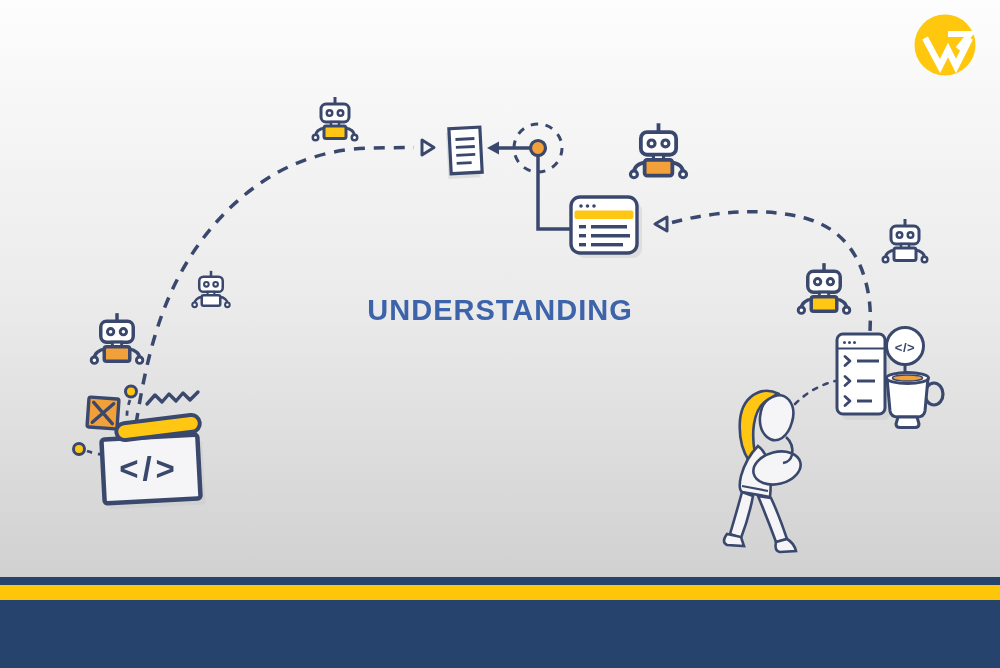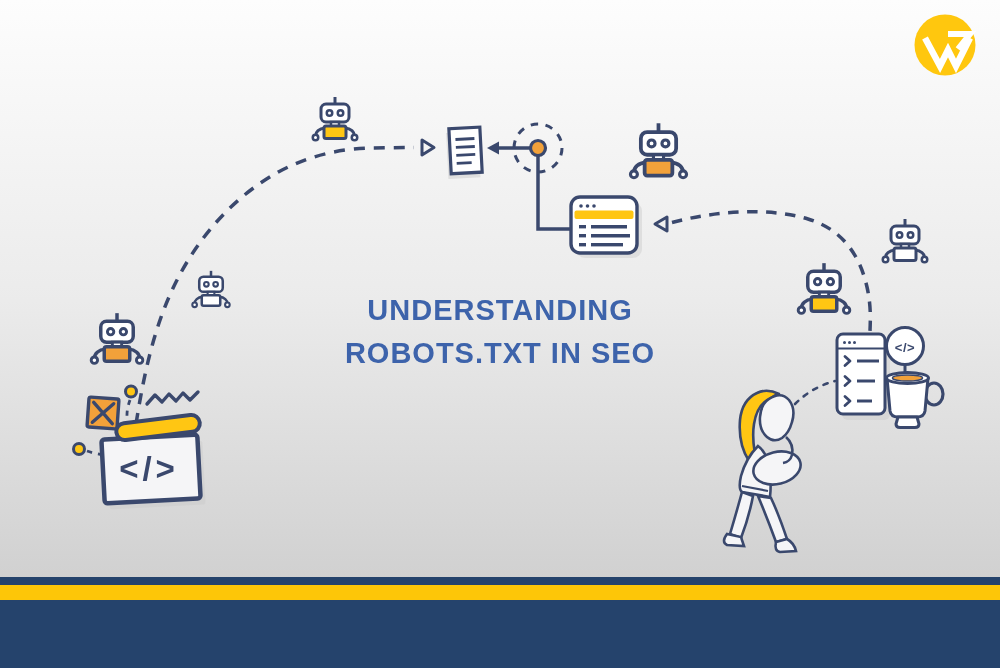--- a/index.html
+++ b/index.html
@@ -149,21 +149,20 @@
       <path d="M786,437 Q794,444 792,455 Q790,462 783,463" class="o" stroke-width="2.6"></path>
       <path d="M742,492 Q736,514 730,534 L741,538 Q749,517 753,496 Z" class="lf" stroke-width="2.6"></path>
       <path d="M758,496 Q768,520 776,542 L787,539 Q779,515 771,498 Z" class="lf" stroke-width="2.6"></path>
       <path d="M727,534 Q721,542 727,545 L744,546 L741,537 Z" class="lf" stroke-width="2.6"></path>
       <path d="M776,542 Q774,551 780,552 L796,551 Q794,543 787,539 Z" class="lf" stroke-width="2.6"></path>
     </g>
   </svg>
 
   <div class="title">
     <div>UNDERSTANDING</div>
-    <div>ROBOTS.TXT IN SEO</div>
   </div>
 
   <div class="stripe stripe-thin"></div>
   <div class="stripe stripe-yellow"></div>
   <div class="stripe stripe-navy"></div>
 
   <svg class="logo" width="66" height="64" viewBox="0 0 66 64">
     <circle cx="33" cy="32" r="30.5" fill="var(--logo-yellow,#ffc70e)"></circle>
     <polyline points="13,25 28,53 36,37 44,53 58,25" fill="none" stroke="#ffffff" stroke-width="6.5"></polyline>
     <polyline points="36,21 58,21 46,36" fill="none" stroke="#ffffff" stroke-width="6"></polyline>

